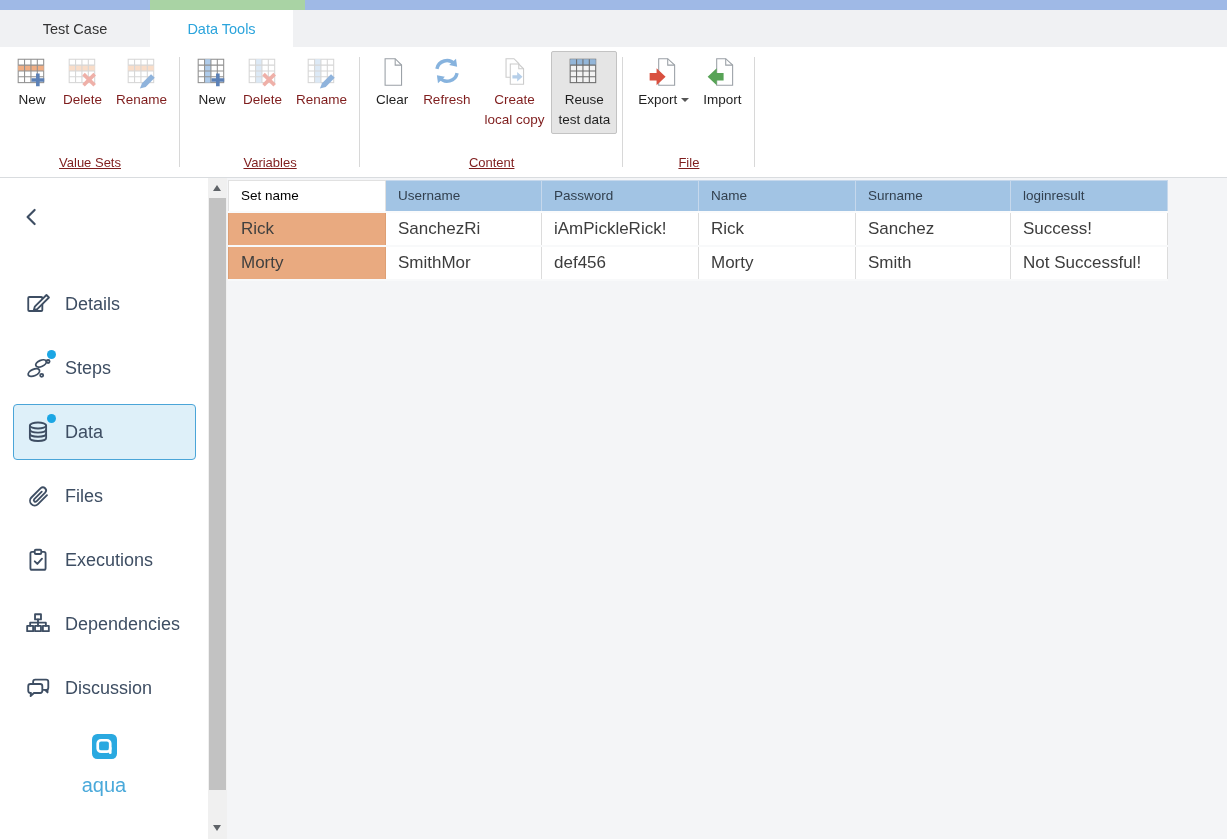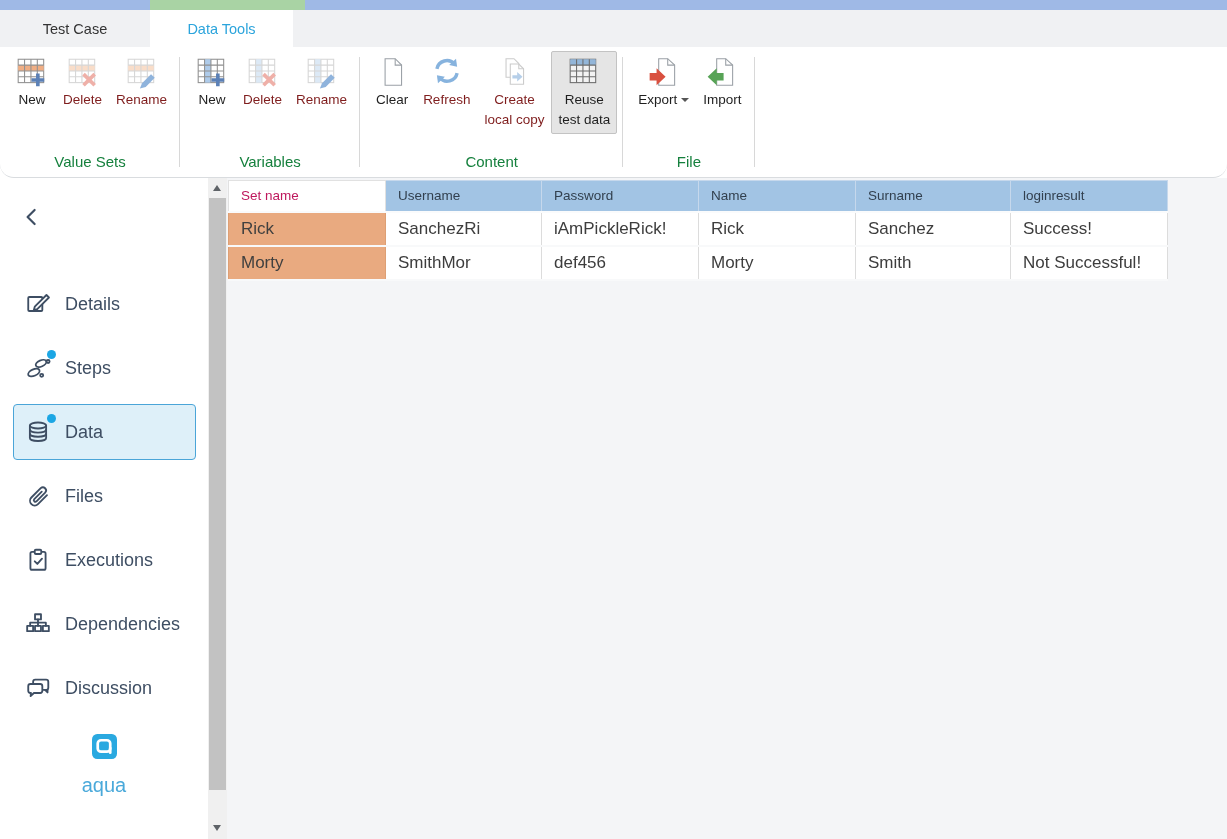--- a/index.html
+++ b/index.html
@@ -10,33 +10,33 @@
   .topstrip { height:10px; background:#9fb9e6; position:relative; }
   .topstrip .green { position:absolute; left:150px; top:0; width:155px; height:10px; background:#a9d3a4; }
 
   
   .tabbar { height:37px; background:#f0f1f3; display:flex; }
   .tab { width:150px; display:flex; align-items:center; justify-content:center;
          font-size:14.5px; color:#333; }
   .tab.active { width:143px; background:#fff; color:#2ba4dc; }
 
   
-  .ribbon { height:131px; background:#fff; border-bottom:1px solid #d9dcdf; display:flex;border-radius:14px; }
+  .ribbon { height:131px; background:#fff; border-bottom:1px solid #d9dcdf; display:flex; }
   .rgroup { display:flex; flex-direction:column; position:relative; padding:0 3px; }
   .rgroup::after { content:""; position:absolute; right:0; top:10px; height:110px; width:1px; background:#d8d8d8; }
   .rbtns { display:flex; align-items:flex-start; padding:4px 3px 0 5px; }
   .rbtn { display:flex; flex-direction:column; align-items:center;
           padding:3px 6px 4px; border:1px solid transparent; border-radius:2px; }
   .rbtn svg { display:block; }
   .lbl { font-size:13.5px; color:#1f1f1f; line-height:1.32; text-align:center; margin-top:2px; white-space:nowrap; }
   .rbtn.disabled .lbl { color:#7f1d1d; }
   .rbtn.pressed { background:#e5e5e5; border-color:#c3c3c3; }
   .caret { display:inline-block; width:0; height:0; margin-left:4px; vertical-align:middle;
            border-left:4px solid transparent; border-right:4px solid transparent; border-top:4px solid #555; }
-  .glabel { margin-top:auto; text-align:center; font-size:15px; color:#15803d; padding-bottom:7px; }
+  .glabel { margin-top:auto; text-align:center; font-size:13px; color:#7f1d1d; padding-bottom:7px;text-decoration:underline; }
 
   
   .main { display:flex; height:661px; }
   .sidebar { width:208px; background:#fff; flex:none; }
   .collapse { margin:26px 0 0 20px; width:26px; height:26px; }
   .side-items { margin-top:46px; }
   .side-item { height:56px; margin:0 12px 8px 13px; border:1px solid transparent; border-radius:4px;
                display:flex; align-items:center; gap:14px; padding-left:11px;
                font-size:18px; color:#3e4e63; }
   .side-item.selected { background:#def0f9; border-color:#4aa5d8; }
@@ -53,21 +53,21 @@
   .sb-up   { top:7px;    border-bottom:6px solid #5f6368; }
   .sb-down { bottom:8px; border-top:6px solid #5f6368; }
 
   
   .content { flex:1; background:#f4f5f7; padding:2px 0 0 1px; }
   table.datagrid { border-collapse:collapse; table-layout:fixed; }
   .datagrid th, .datagrid td { text-align:left; font-weight:normal; padding:0 4px 0 12px;
                                overflow:hidden; white-space:nowrap; }
   .datagrid th { height:31px; font-size:13.5px; background:#a2c4e4; color:#32404f;
                  border:1px solid #c6d8ec; border-bottom:2px solid #fafbfc; }
-  .datagrid th.white { background:#fff; color:#be185d; border:1px solid #e1e1e1; border-bottom:2px solid #fafbfc; }
+  .datagrid th.white { background:#fff; color:#000000; border:1px solid #e1e1e1; border-bottom:2px solid #fafbfc; }
   .datagrid td { height:34px; font-size:17px; background:#fff; color:#3d3d3d;
                  border:1px solid #dcdcdc; border-bottom:2px solid #f8f9fa; }
   .datagrid td.setname { background:#e9aa80; color:#41403f; border-color:#dd9f74; border-bottom:2px solid #f8f9fa; }
 </style>
 </head>
 <body>
 
 <div>
 
   <div class="topstrip">

